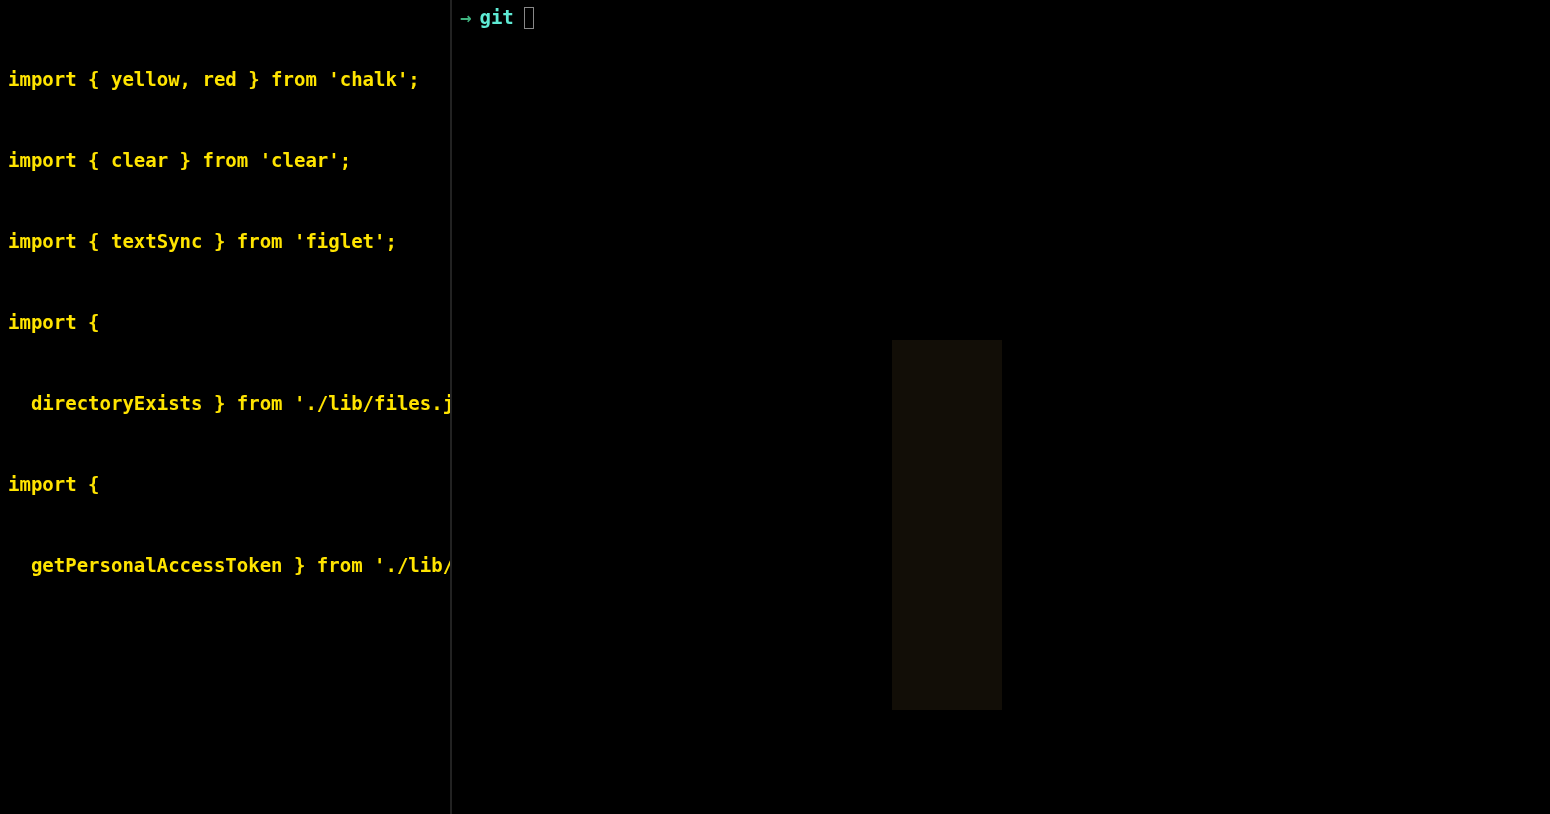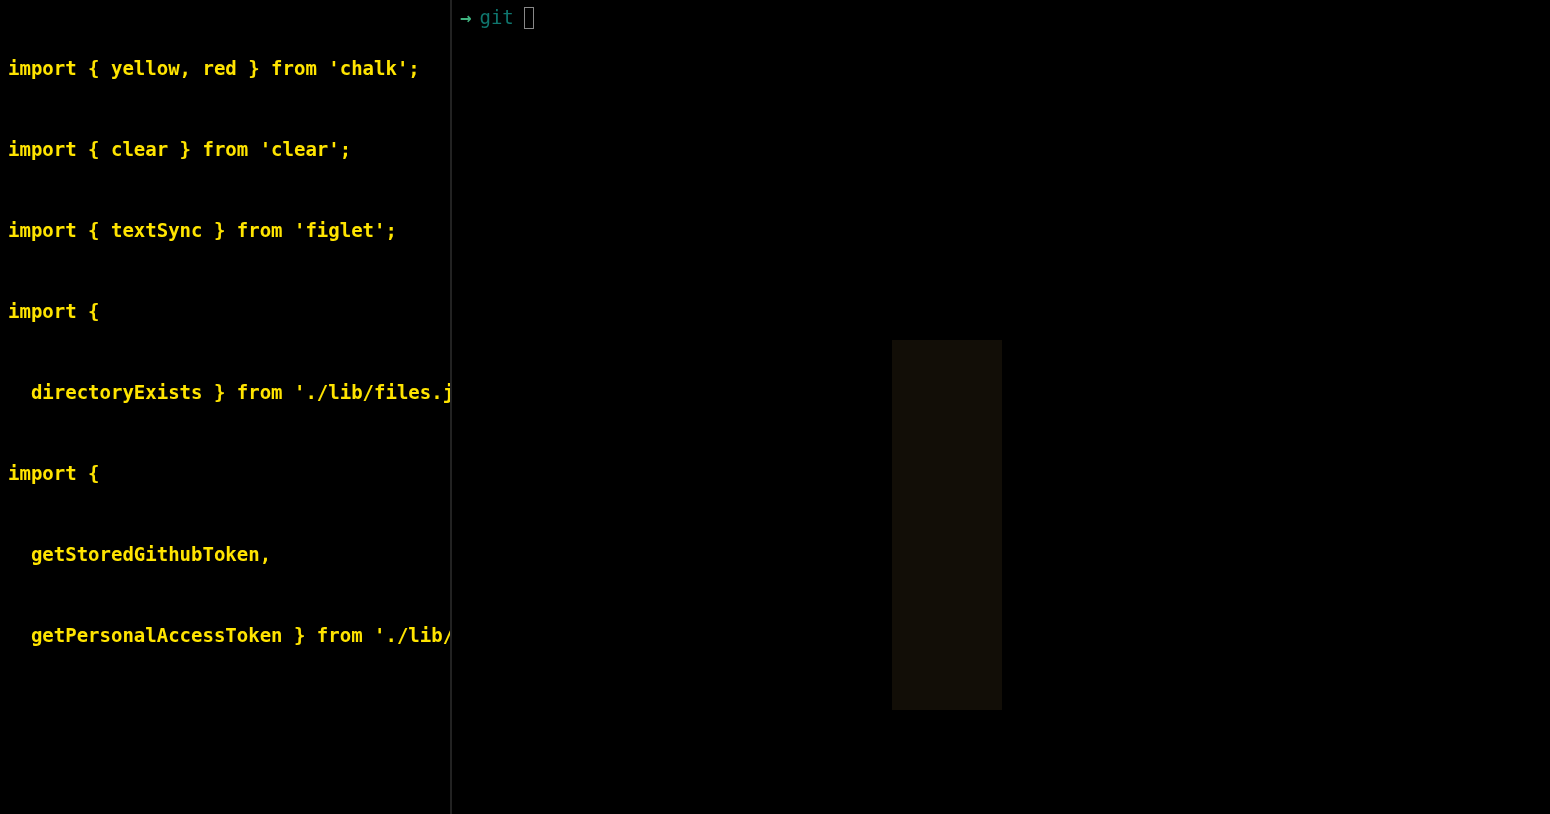--- a/index.html
+++ b/index.html
@@ -13,21 +13,21 @@
       font-size: 19px;
       line-height: 27px;
       color: #fff;
       width: 1550px;
       height: 814px;
       overflow: hidden;
       display: flex;
     }
     .left-pane {
       width: 450px;
-      padding: 1px 8px;
+      padding: 12px 8px;
       overflow: hidden;
       white-space: pre;
       position: relative;
     }
     .left-pane .line {
       display: block;
       color: #ffe400;
       font-weight: 600;
     }
     .divider {
@@ -44,22 +44,22 @@
       display: flex;
       align-items: center;
       gap: 8px;
       height: 27px;
     }
     .arrow {
       color: #3fb37f;
       font-weight: bold;
     }
     .git-cmd {
-      color: #0f766e;
-      font-weight: normal;
+      color: #5eead4;
+      font-weight: bold;
     }
     .cursor {
       display: inline-block;
       width: 10px;
       height: 22px;
       border: 1px solid #888;
       margin-left: 2px;
       vertical-align: middle;
     }
     .minimap {
@@ -75,21 +75,20 @@
 </head>
 <body>
 
 <div class="left-pane">
   <span class="line">import { yellow, red } from 'chalk';</span>
   <span class="line">import { clear } from 'clear';</span>
   <span class="line">import { textSync } from 'figlet';</span>
   <span class="line">import {</span>
   <span class="line">  directoryExists } from './lib/files.js';</span>
   <span class="line">import {</span>
-  <span class="line">  getStoredGithubToken,</span>
   <span class="line">  getPersonalAccessToken } from './lib/github.js';</span>
   <span class="line"></span>
   
   
   
   
   
   
   
   <span class="line"></span>

